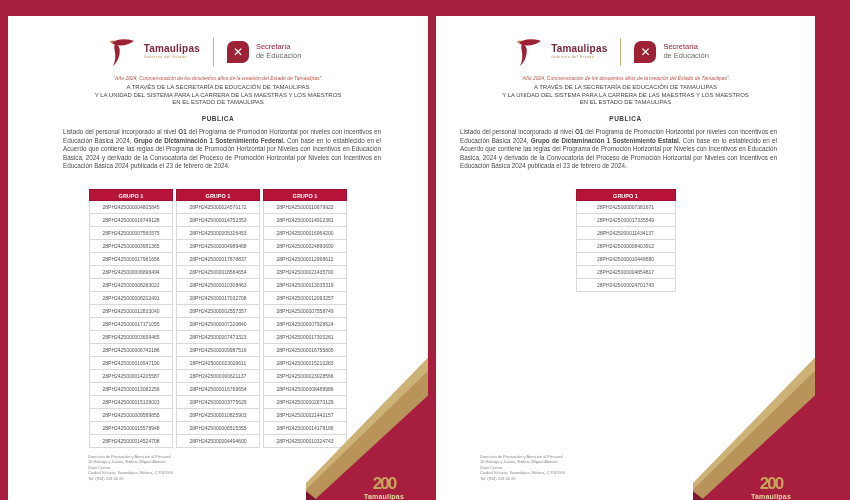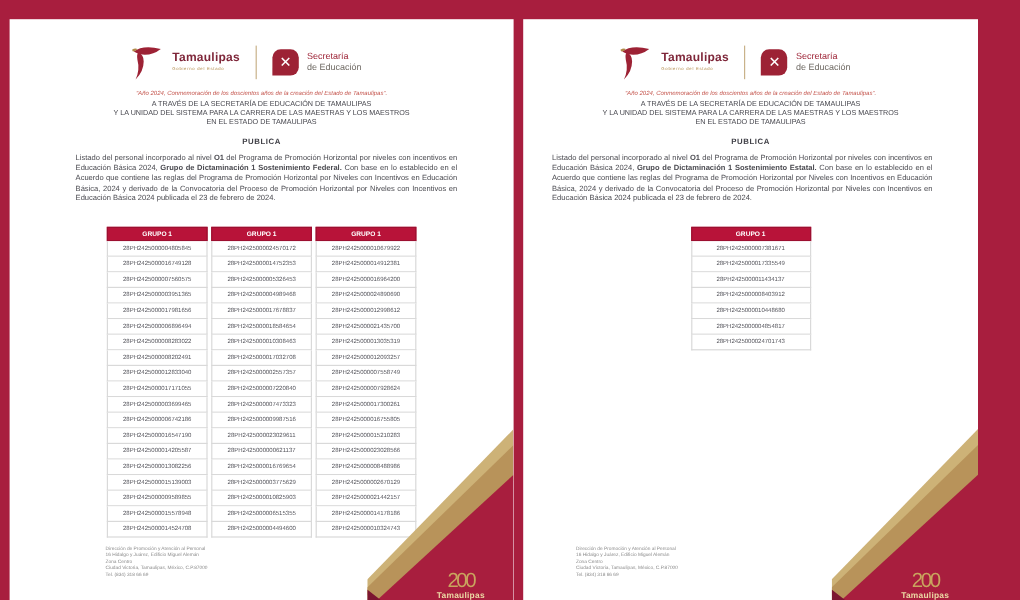--- a/index.html
+++ b/index.html
@@ -42,21 +42,21 @@
   .page-b .doc-footer{left:44px;}
 
   
   .corner{position:absolute;right:0;bottom:0;width:122px;height:165px;pointer-events:none;}
   .corner .layer{position:absolute;inset:0;}
   .deco-tan{background:#cdb277;clip-path:polygon(100% 4%,100% 14%,0 88%,0 80%);}
   .deco-gold{background:#b8935a;clip-path:polygon(100% 12%,100% 30%,0 97%,0 84%);}
   .deco-dark{background:#7c1631;clip-path:polygon(0 85%,26% 100%,0 100%);}
   .deco-crimson{background:#a81e3e;clip-path:polygon(100% 27%,100% 100%,0 100%,0 95%);}
   .bicent{position:absolute;right:24px;bottom:12px;text-align:center;line-height:1;}
-  .bicent-number{font-size:17px;font-weight:normal;color:#c9a55e;letter-spacing:-2px;}
+  .bicent-number{font-size:17px;font-weight:bold;color:#c9a55e;letter-spacing:-2px;}
   .bicent-name{font-size:7px;font-weight:bold;color:#ecd9a4;margin-top:1px;letter-spacing:.2px;}
   .bicent-rule{width:32px;height:2px;background:#c9a55e;opacity:.85;margin:2px auto 0;}
 </style>
 </head>
 <body>
 
 <div class="canvas">
 
   <section class="page page-a">
     <header class="brand">

